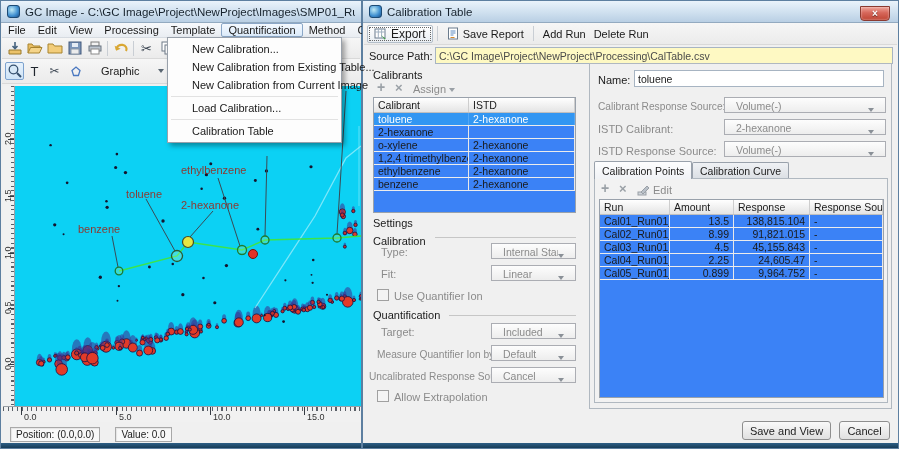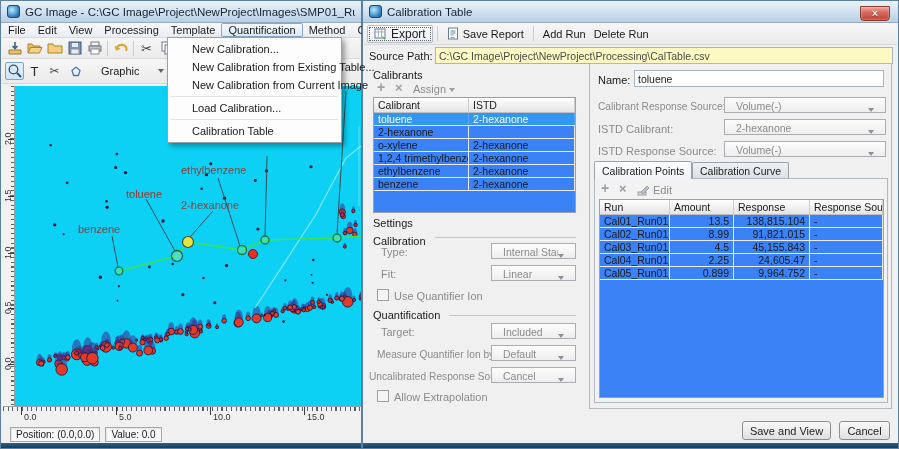--- a/index.html
+++ b/index.html
@@ -22,21 +22,21 @@
   .y-ruler{position:absolute;left:2px;top:85px;width:12px;height:320px;background:#f1f1f1;border-right:1px solid #9aa0a6}
   .y-ruler::after{content:'';position:absolute;right:0;top:0;bottom:0;width:3px;
     background:repeating-linear-gradient(to bottom,#5a6068 0 1px,transparent 1px 4.75px)}
   .ytick{position:absolute;right:0;width:6px;height:1px;background:#353b42}
   .ylab{position:absolute;left:-3px;width:16px;font-size:9px;color:#333;transform:rotate(-90deg)}
   .x-ruler{position:absolute;left:2px;top:405px;width:358px;height:16px;background:#f1f1f1;border-top:1px solid #9aa0a6}
   .x-ruler::before{content:'';position:absolute;left:0;right:0;top:0;height:4px;
     background:repeating-linear-gradient(90deg,#5a6068 0 1px,transparent 1px 4.75px)}
   .xtick{position:absolute;top:0;width:1px;height:8px;background:#353b42}
   .xlab{position:absolute;top:5px;font-size:9px;color:#333}
-  .statusbar{position:absolute;left:1px;right:1px;top:422px;height:22px;background:#f0f0f0;display:flex;align-items:center;gap:5px;padding:0 8px}
+  .statusbar{position:absolute;left:1px;right:1px;top:422px;height:22px;background:#f0f0f0;display:flex;align-items:center;gap:15px;padding:0 8px}
   .stat-box{border:1px solid #a8a8a8;background:#f8f8f8;font-size:10px;padding:1px 5px;color:#222;box-shadow:inset 1px 1px 1px rgba(0,0,0,.08)}
   .btm-edge{position:absolute;left:0;right:0;bottom:0;height:5px;background:linear-gradient(#2d5f86,#173c58)}
   
   .dd-menu{position:absolute;left:166px;top:36px;width:175px;background:#fdfdfd;border:1px solid #99a1ab;box-shadow:3px 3px 5px rgba(0,0,0,.35);z-index:60;padding:2px 0}
   .dd-item{height:18px;line-height:18px;padding-left:24px;white-space:nowrap}
   .dd-sep{height:1px;background:#e2e2e2;margin:2px 3px}
   
   .lbl{position:absolute;font-size:11px;white-space:nowrap}
   .lbl-sm{font-size:10.2px}
   .dis{color:#8b8b8b}

